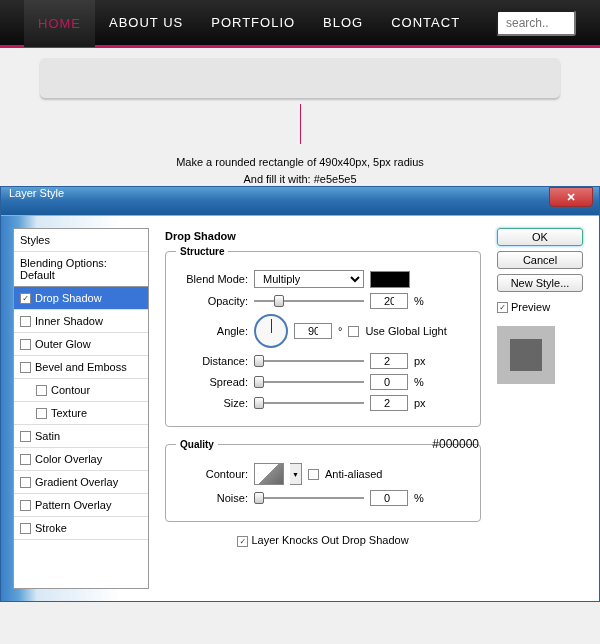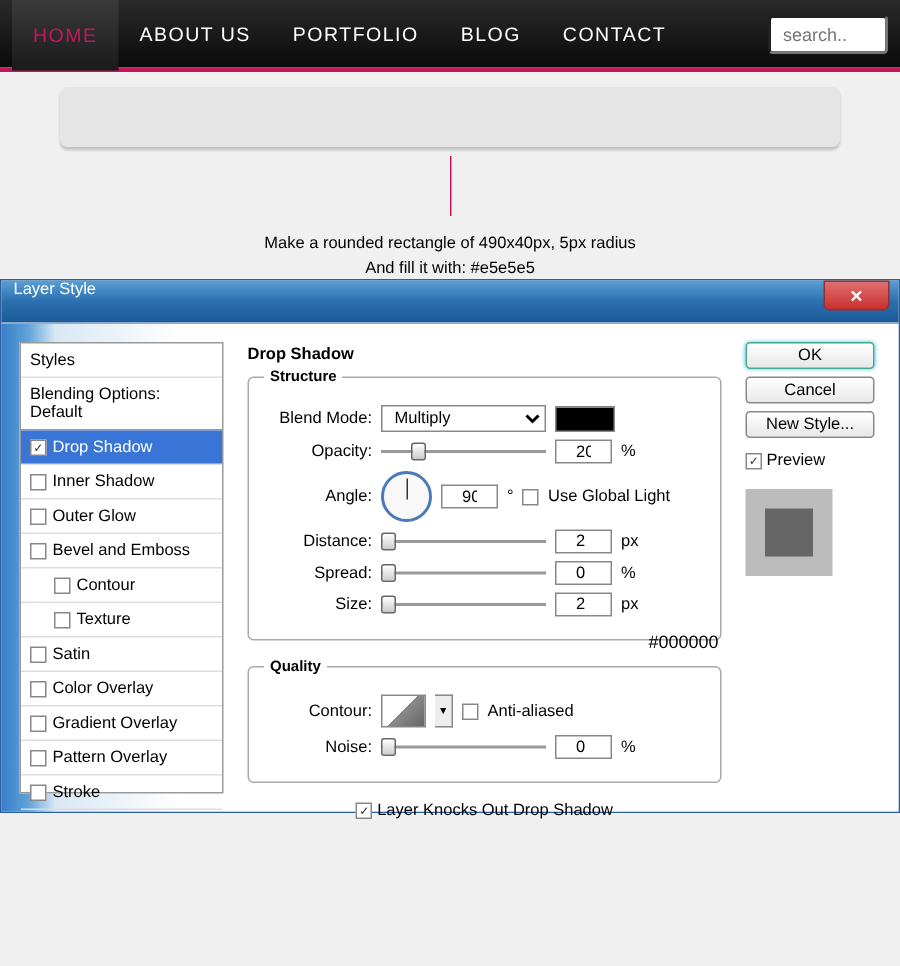--- a/index.html
+++ b/index.html
@@ -1,28 +1,28 @@
 <!DOCTYPE html>
 <html><head>
 <meta charset="utf-8">
 <style>
 *{margin:0;padding:0;box-sizing:border-box;font-family:Tahoma,Arial,sans-serif;font-size:11px}
 body{background:#f0f0f0;width:600px;height:644px;overflow:hidden}
-.nav{background:linear-gradient(#2a2a2a,#0a0a0a);height:48px;display:flex;align-items:center;padding:0 8px;border-bottom:3px solid #c2185b}
+.nav{background:linear-gradient(#2a2a2a,#0a0a0a);height:48px;display:flex;align-items:center;padding:0 24px;border-bottom:3px solid #c2185b}
 .nav-item{color:#fff;padding:16px 14px;font-size:13px;letter-spacing:1px;cursor:pointer}
 .nav-item.active{background:linear-gradient(#3a3a3a,#1a1a1a);color:#c2185b;border-top:2px solid #444}
 .search{margin-left:auto;background:#fff;border-radius:3px;padding:4px 8px;width:80px;font-size:12px;color:#888}
 .content{padding:10px 40px}
 .rect{background:#e5e5e5;height:40px;border-radius:5px;box-shadow:0 2px 2px rgba(0,0,0,.2)}
 .line{width:1px;height:40px;background:#c2185b;margin:6px auto 10px}
 .annot{text-align:center;color:#000000;font-size:13px;line-height:1.5}
 .dialog{position:absolute;top:186px;left:0;width:600px;background:#f0f0f0;border:1px solid #2c5f9e}
 .titlebar{background:linear-gradient(#5a9fd4,#2c6fb0 50%,#1a5a99);height:28px;display:flex;align-items:flex-start;padding:0 0 0 8px;color:#fff;font-size:12px}
 .close{margin-left:auto;background:linear-gradient(#e07070,#c83030);width:44px;height:20px;border-radius:0 0 4px 4px;display:flex;align-items:center;justify-content:center;color:#fff;font-size:12px;font-weight:bold;border:1px solid #963030;margin-right:6px}
-.dbody{background:linear-gradient(to right,#3a7ec8,#5fa3d8 3%,#d8e8f5 6%,#fff 20%);padding:12px;display:flex;gap:12px;height:326px;border-top:1px solid #9ac}
+.dbody{background:linear-gradient(to right,#3a7ec8,#5fa3d8 3%,#d8e8f5 6%,#fff 20%);padding:12px;display:flex;gap:12px;height:386px;border-top:1px solid #9ac}
 .styles{width:136px;background:#fff;border:1px solid #999}
 .srow{padding:5px 6px;border-bottom:1px solid #ddd;display:flex;align-items:center;gap:4px;cursor:pointer}
 .srow.active{background:#3875d7;color:#fff}
 .srow.blend{border-bottom:1px solid #999}
 .sck{width:11px;height:11px;border:1px solid #888;background:#fff;display:inline-flex;align-items:center;justify-content:center;font-size:8px;color:#333}
 .srow.indent{padding-left:22px}
 .settings{flex:1;padding:2px 4px}
 fieldset{border:1px solid #aaa;border-radius:4px;padding:8px 10px 10px;margin-bottom:12px}
 legend{font-size:10px;font-weight:bold;padding:0 4px}
 .frow{display:flex;align-items:center;margin:5px 0;gap:6px}
@@ -123,21 +123,21 @@
       <div class="srow">
           <span class="sck"></span>
           <span>Stroke</span>
         </div>
     </div>
 
     <div class="settings">
       <div class="settings-title">Drop Shadow</div>
       <fieldset>
         <legend>Structure</legend>
-        <span class="hexlbl" style="right:120px;top:234px">#000000</span>
+        <span class="hexlbl" style="right:120px;top:250px">#000000</span>
         <div class="frow">
           <span class="flbl">Blend Mode:</span>
           <select class="sel"><option>Multiply</option></select>
           <div class="swatch"></div>
         </div>
         <div class="frow">
           <span class="flbl">Opacity:</span>
           <div class="slider">
               <div class="track"></div>
               <div class="thumb" style="left:18%"></div>

